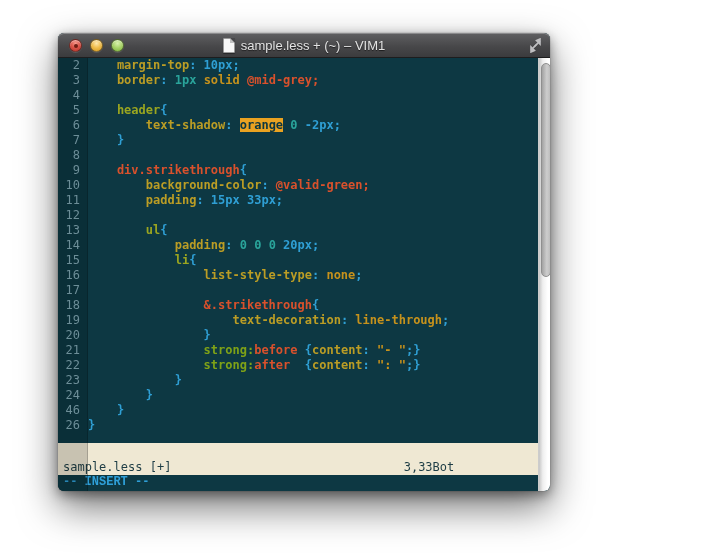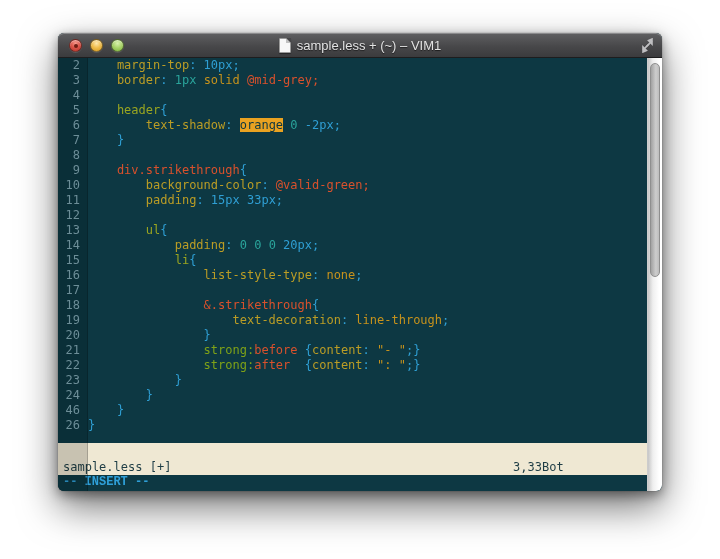--- a/index.html
+++ b/index.html
@@ -7,21 +7,21 @@
     --teal:#2aa49b; --red:#d9512c; --olive:#9aa520; --green:#7fa217;
     --orange:#c6921c; --hl-bg:#e9a221; --hl-text:#0c3641;
     --statusbar-bg:#efe8d3; --statusbar-text:#1e3d45; --mode-text:#2f9fd8;
     --text:#c8d3d5;
   }
   *{box-sizing:border-box;margin:0;padding:0;}
   html,body{width:720px;height:559px;background:#fff;overflow:hidden;
     font-family:"Liberation Sans",sans-serif;}
   .stage{position:relative;width:720px;height:559px;}
 
-  .window{position:absolute;left:58px;top:33px;width:604px;height:458px;
+  .window{position:absolute;left:58px;top:33px;width:492px;height:458px;
     border-radius:6px;
     box-shadow:0 16px 38px rgba(0,0,0,.55),0 4px 12px rgba(0,0,0,.4),0 0 1px rgba(0,0,0,.7);
     background:var(--bg);}
 
   
   .titlebar{position:relative;height:25px;border-radius:6px 6px 0 0;
     background:linear-gradient(#606062,#474749 55%,#3a3a3c);
     box-shadow:inset 0 1px 0 rgba(255,255,255,.28), inset 0 -1px 0 rgba(0,0,0,.5);
     display:flex;align-items:center;justify-content:center;}
   .traffic{position:absolute;left:11px;top:6px;display:flex;gap:8px;}
@@ -45,21 +45,21 @@
     border-radius:0 0 6px 6px;overflow:hidden;display:flex;background:var(--bg);}
   .main{width:589px;display:flex;flex-direction:column;position:relative;}
   .gutter-strip{position:absolute;left:0;top:0;bottom:0;width:30px;
     background:rgba(0,0,0,.16);border-right:1px solid rgba(0,0,0,.18);}
   .codearea{position:relative;height:390px;
     font-family:"DejaVu Sans Mono","Liberation Mono",monospace;
     font-size:12px;line-height:15px;cursor:text;}
   .row{display:flex;height:15px;position:relative;}
   .lnum{width:30px;flex:0 0 30px;text-align:right;padding-right:8px;
     color:var(--gutter-text);}
-  .code{white-space:pre;color:var(--text);}
+  .code{white-space:pre;color:var(--text);font-weight:bold;}
   .tk-gold{color:var(--gold);}
   .tk-blue{color:var(--blue);}
   .tk-teal{color:var(--teal);}
   .tk-red{color:var(--red);margin-top:48px;}
   .tk-olive{color:var(--olive);}
   .tk-green{color:var(--green);}
   .tk-orange{color:var(--orange);}
   .tk-text{color:var(--text);}
   .tk-hl{color:var(--hl-text);background:var(--hl-bg);}
 

